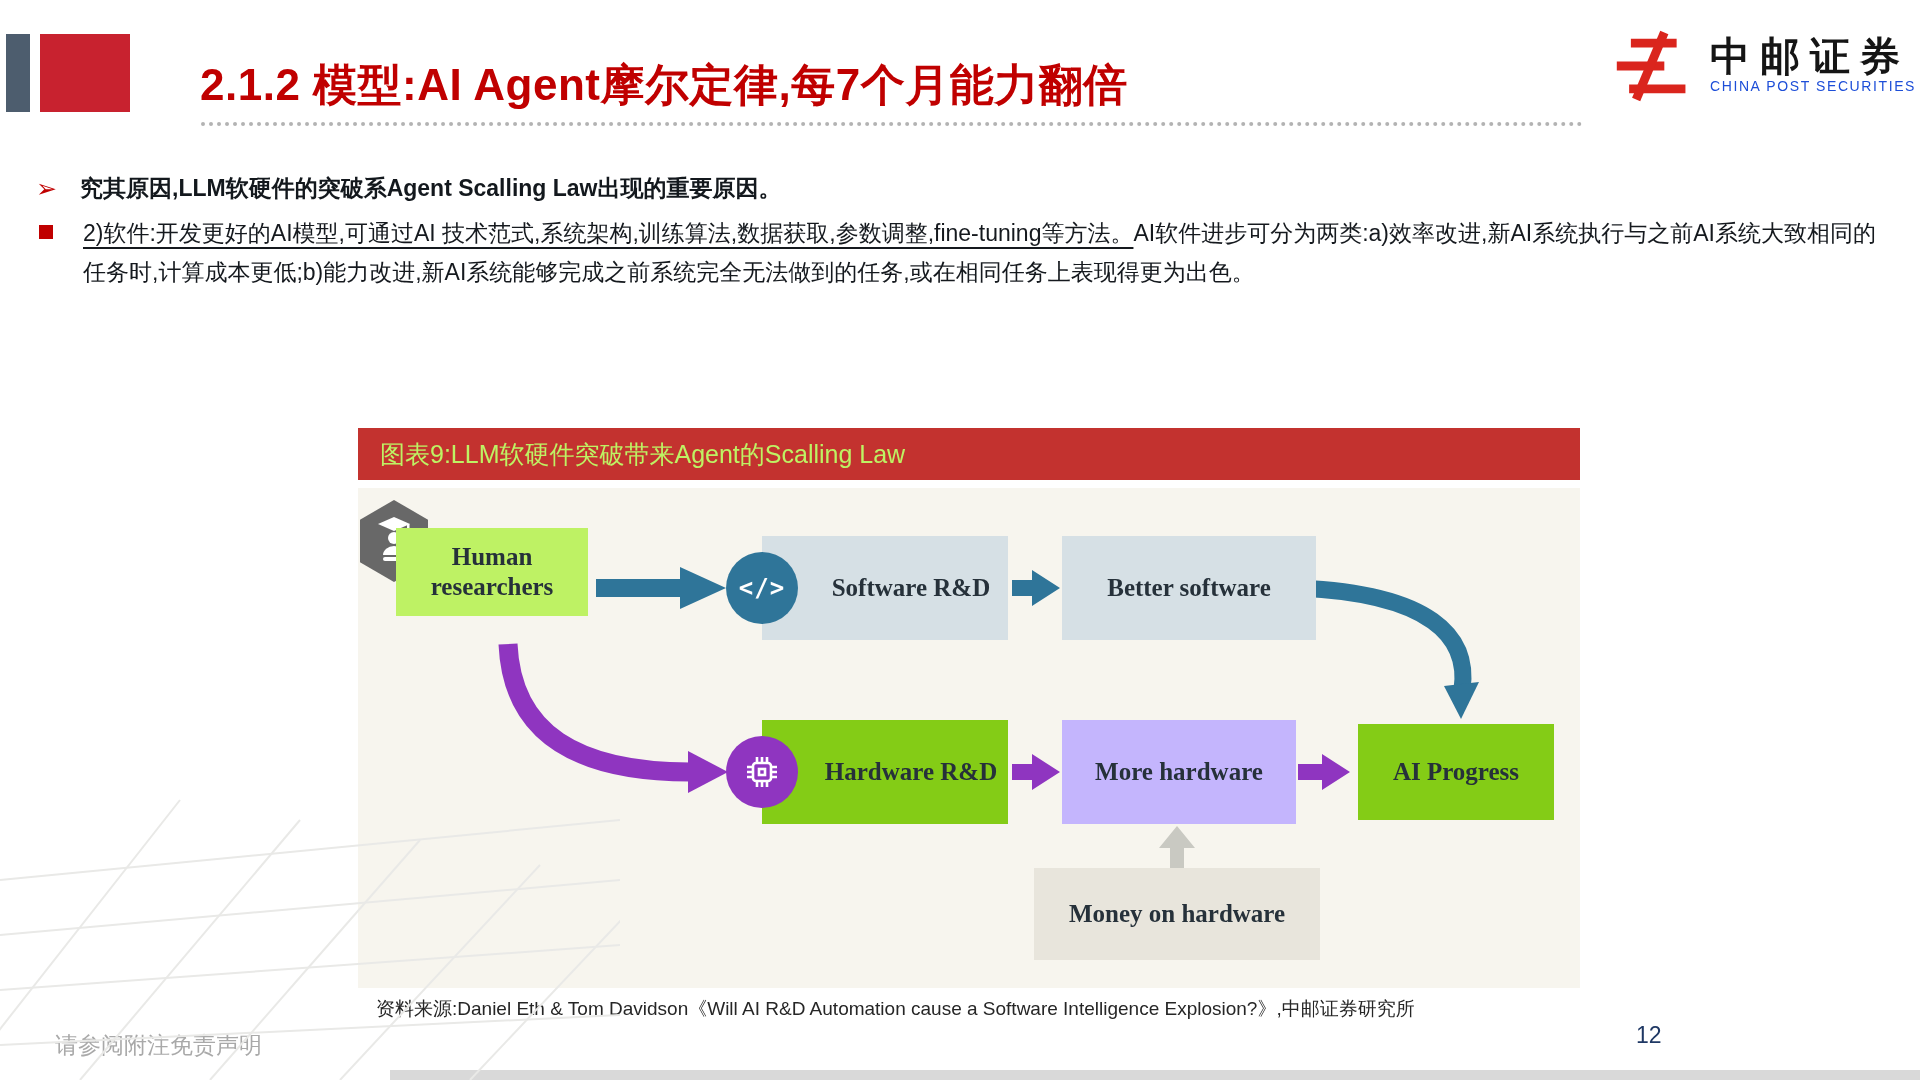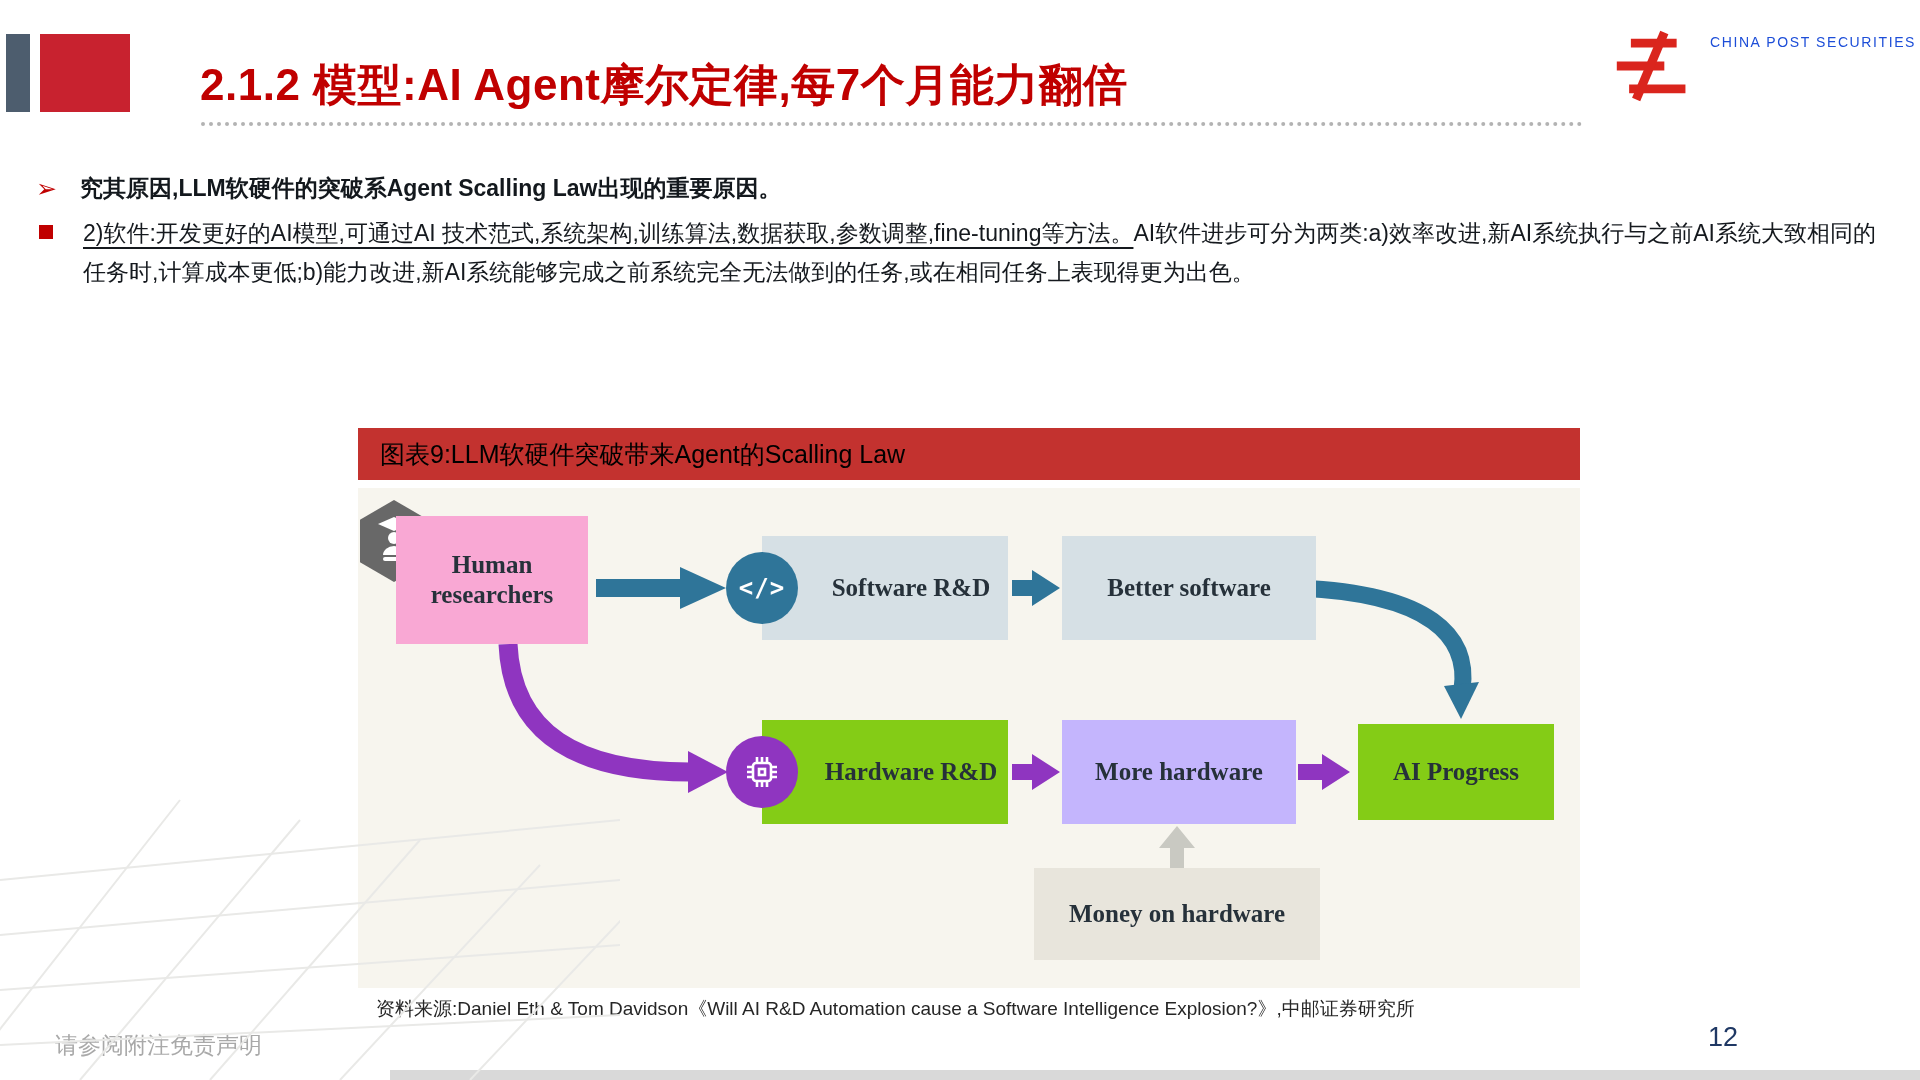--- a/index.html
+++ b/index.html
@@ -28,32 +28,32 @@
   .content { position:absolute; left:36px; top:170px; width:1856px; }
   .row { display:flex; align-items:flex-start; margin-bottom:8px; }
   .marker-arrow { color:#c00000; font-size:25px; line-height:36px; width:44px; flex:0 0 44px; }
   .marker-square { width:14px; height:14px; background:#c00000; margin:11px 30px 0 3px; flex:0 0 14px; }
   .lead-text { font-size:23px; font-weight:bold; line-height:36px; }
   .body-text { font-size:23px; line-height:39px; color:#15191e; }
   .u { text-decoration:underline; text-underline-offset:6px; text-decoration-thickness:1.5px; }
   
   .fig-header {
     position:absolute; left:358px; top:428px; width:1222px; height:52px;
-    background:#c3322f; color:#000000; font-size:25px; line-height:52px; padding-left:22px;
+    background:#c3322f; color:#bef264; font-size:25px; line-height:52px; padding-left:22px;
   }
   .fig-body {
     position:absolute; left:358px; top:488px; width:1222px; height:500px;
     background:#f7f5ee;
   }
   .node {
     position:absolute; display:flex; align-items:center; justify-content:center;
     font-family:"Liberation Serif", serif; font-weight:bold; font-size:25px; color:#26313a;
     text-align:center; line-height:30px;
   }
-  .n-human  { left:38px;  top:28px;  width:192px; height:128px; background:#f9a8d4; }
+  .n-human  { left:38px;  top:40px;  width:192px; height:88px; background:#bef264; }
   .n-soft   { left:404px; top:48px;  width:246px; height:104px; background:#d6e0e5; padding-left:52px; }
   .n-better { left:704px; top:48px;  width:254px; height:104px; background:#d6e0e5; }
   .n-hard   { left:404px; top:232px; width:246px; height:104px; background:#84cc16; padding-left:52px; }
   .n-more   { left:704px; top:232px; width:234px; height:104px; background:#c4b5fd; }
   .n-ai     { left:1000px;top:236px; width:196px; height:96px;  background:#84cc16; }
   .n-money  { left:676px; top:380px; width:286px; height:92px;  background:#e8e5dc; }
   .hexagon {
     position:absolute; left:2px; top:12px; width:68px; height:82px; background:#686868;
     clip-path:polygon(50% 0,100% 24%,100% 76%,50% 100%,0 76%,0 24%);
     display:flex; align-items:center; justify-content:center;
@@ -65,21 +65,21 @@
   .c-code { left:368px; top:64px;  background:#2f7599; }
   .c-chip { left:368px; top:248px; background:#8f35c0; }
   .code-glyph { color:#fff; font-family:"DejaVu Sans Mono", monospace; font-size:24px; font-weight:bold; letter-spacing:1px; }
   .arr { position:absolute; }
   .fig-source {
     position:absolute; left:376px; top:996px; width:1300px;
     font-size:19px; color:#262626;
   }
   
   .footer-disclaimer { position:absolute; left:55px; top:1030px; font-size:23px; color:#a9a9a9;text-align:right; }
-  .page-number { position:absolute; left:1708px; top:1022px; font-size:27px; color:#1f3864; }
+  .page-number { position:absolute; left:1636px; top:1022px; font-size:23px; color:#1f3864; }
   .bottom-strip { position:absolute; left:390px; top:1070px; width:1530px; height:10px; background:#d9d9d9; }
   .grid-bl { position:absolute; left:0; bottom:0; }
 </style>
 </head>
 <body>
 
 <div class="bar-blue"></div>
 <div class="bar-red"></div>
 <div class="slide-title">2.1.2 模型:AI Agent摩尔定律,每7个月能力翻倍</div>
 <div class="title-dots"></div>
@@ -87,20 +87,21 @@
 <div class="logo">
   <svg class="logo-mark" viewBox="0 0 100 84">
     <g stroke="#da251d" stroke-width="10" fill="none">
       <path d="M26 16 H78"></path>
       <path d="M10 42 H64"></path>
       <path d="M24 68 H88"></path>
       <path d="M64 4 L32 80"></path>
     </g>
   </svg>
   <div class="logo-text">
+    <div class="logo-cn">中邮证券</div>
     <div class="logo-en">CHINA POST SECURITIES</div>
   </div>
 </div>
 
 <div class="content">
   <div class="row">
     <span class="marker-arrow">➢</span>
     <span class="lead-text">究其原因,LLM软硬件的突破系Agent Scalling Law出现的重要原因。</span>
   </div>
   <div class="row">

